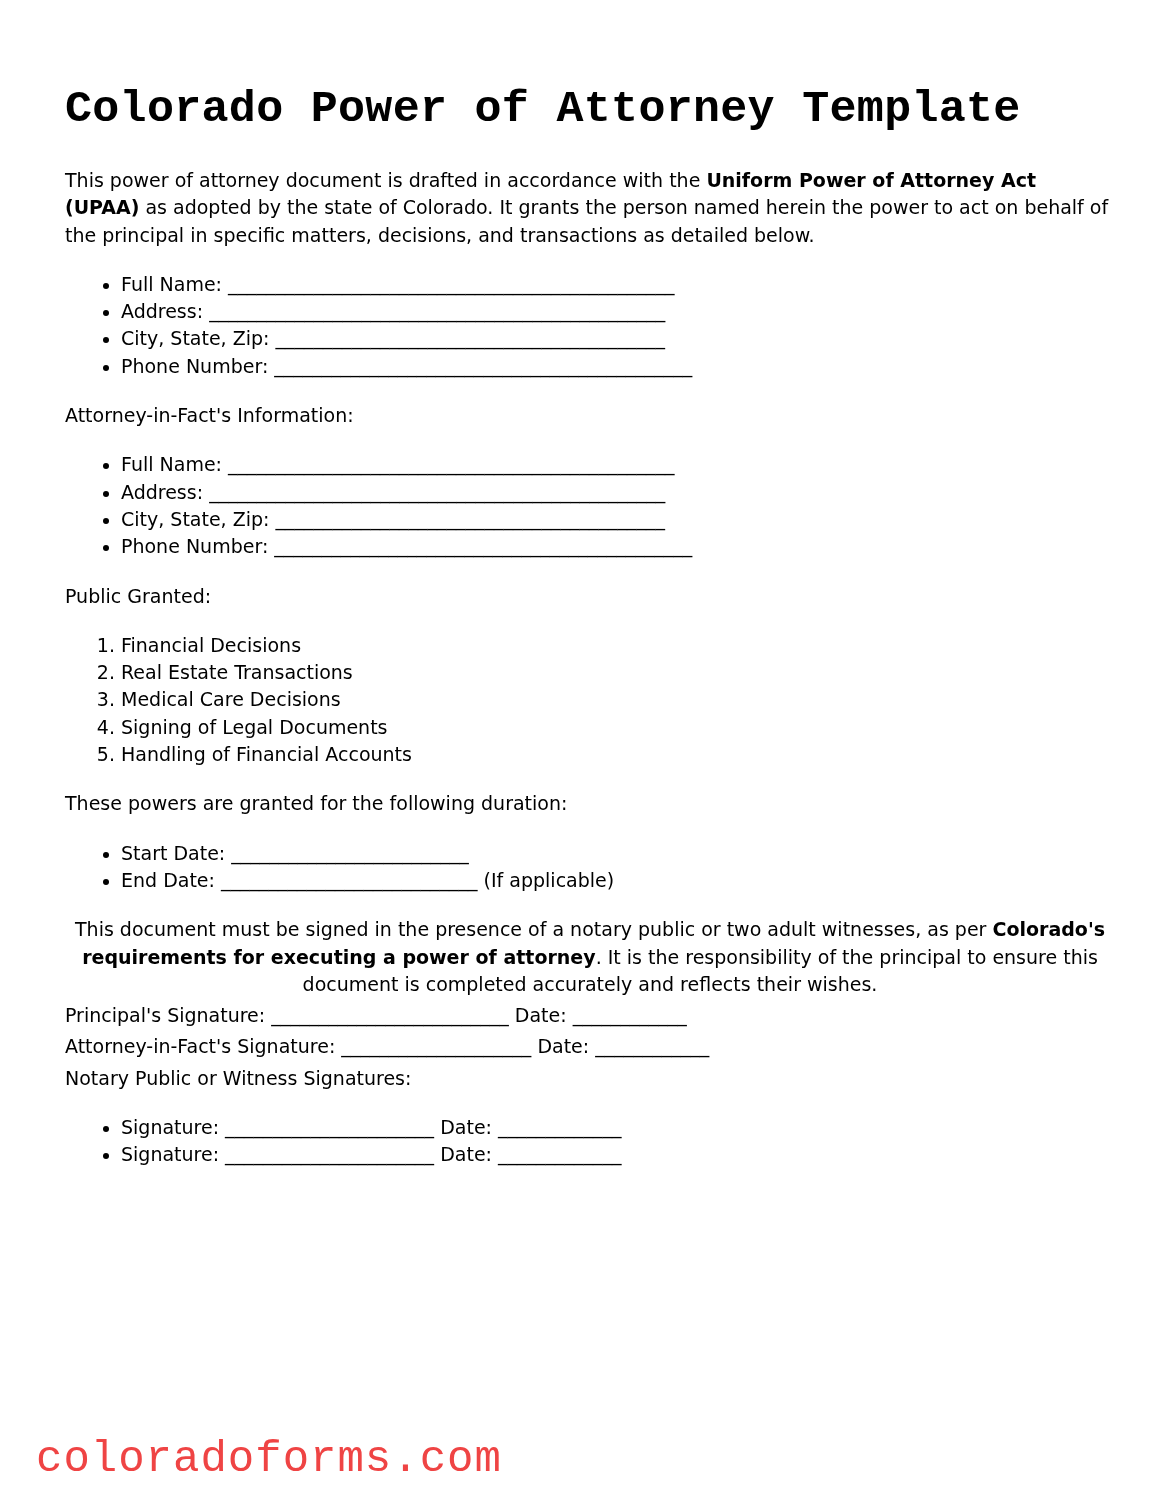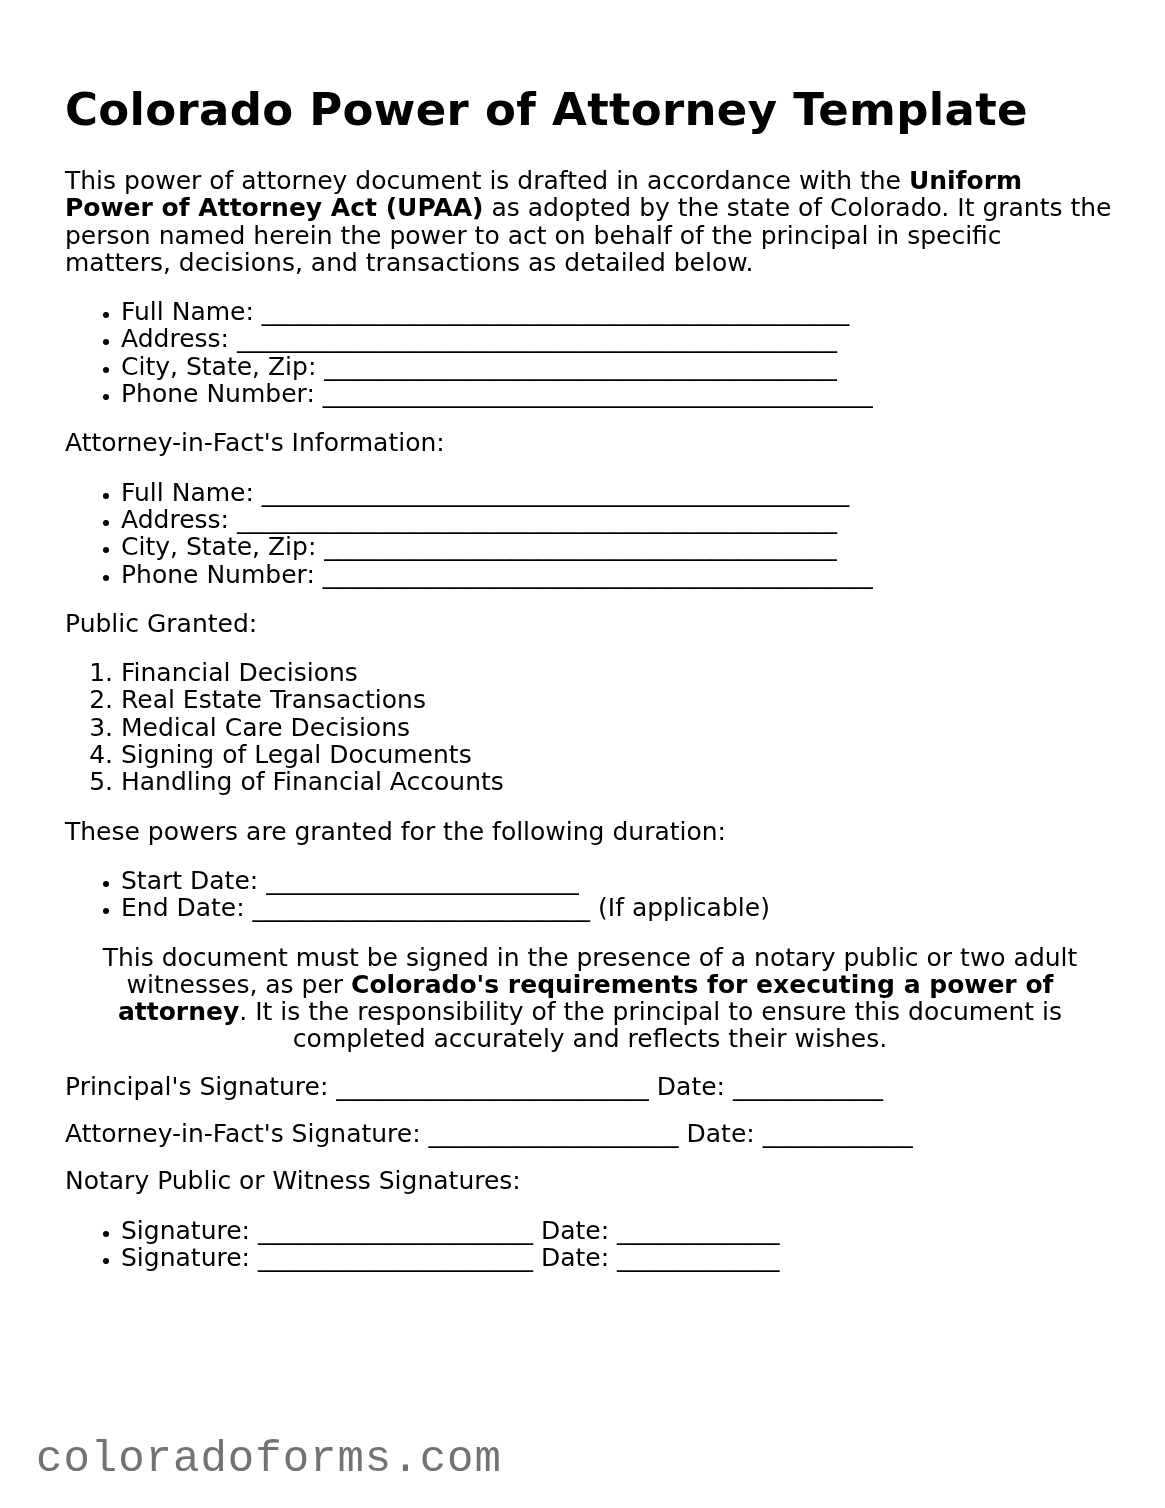--- a/index.html
+++ b/index.html
@@ -16,44 +16,45 @@
       left: 65px;
       top: 78px;
       width: 1050px;
     }
     h1 {
       margin: 0;
       font-size: 45px;
       font-weight: bold;
       line-height: 64px;
       letter-spacing: 0.3px;
+      font-family: Liberation Mono, monospace;
     }
     p, li {
-      font-size: 25px;
+      font-size: 19px;
       line-height: 27.3px;
     }
     p { margin: 0; }
     .intro { margin-top: 25px; }
     .section-label { margin-top: 22px; }
     ul, ol {
       margin: 22px 0 0 0;
       padding-left: 56px;
     }
     ul li::marker { font-size: 18px; }
     ol { padding-left: 56px; }
     .blank { white-space: pre; }
     .para2 { margin-top: 22px; text-align: center; }
-    .sig-line { margin-top: 20px; }
+    .sig-line { margin-top: 4px; }
     .watermark {
       position: absolute;
       left: 36px;
       top: 1434px;
       font-family: "Liberation Mono", "DejaVu Sans Mono", monospace;
       font-size: 44px;
-      color: #737373;
+      color: #ef4444;
       letter-spacing: 1px;
     }
   </style>
 </head>
 <body>
 
 <div class="page">
   <h1>Colorado Power of Attorney Template</h1>
 
   <p class="intro"><span>This power of attorney document is drafted in accordance with the </span><b>Uniform Power of Attorney Act (UPAA)</b><span> as adopted by the state of Colorado. It grants the person named herein the power to act on behalf of the principal in specific matters, decisions, and transactions as detailed below.</span></p>

